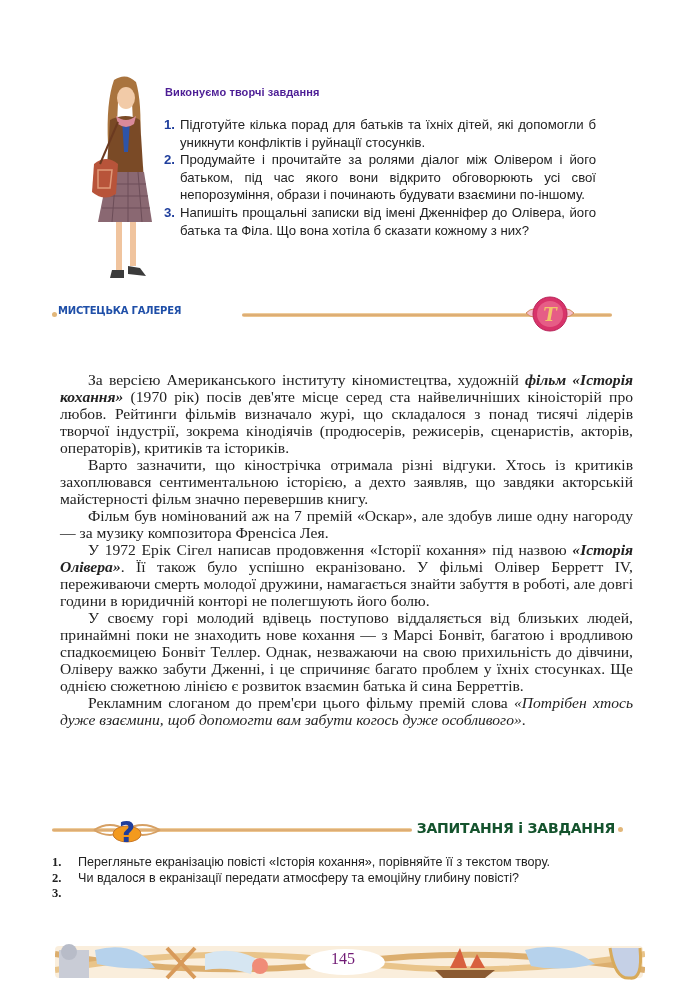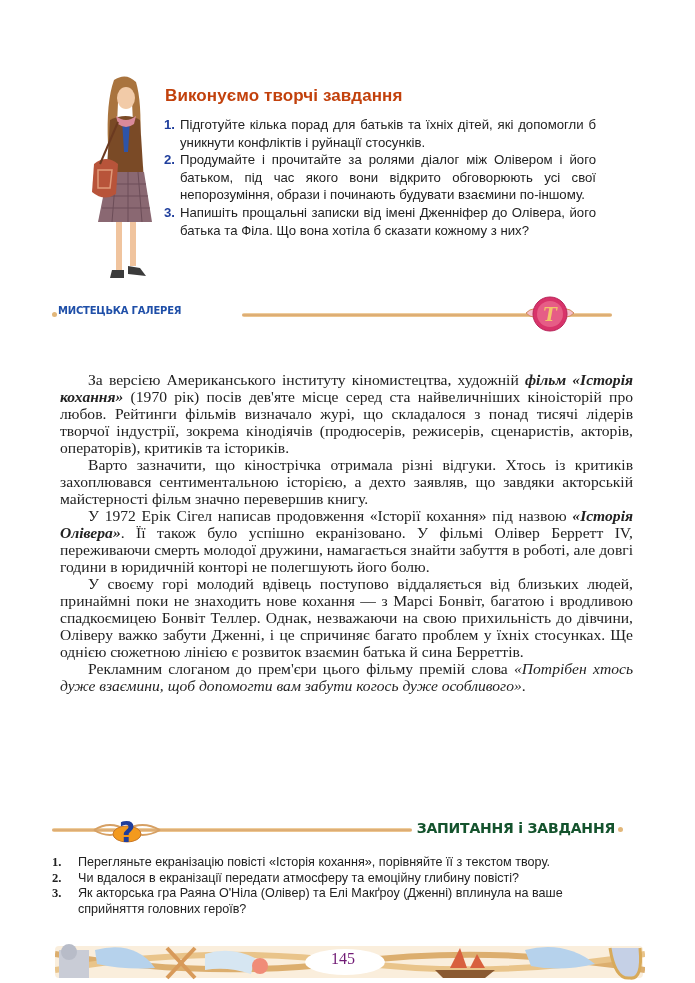--- a/index.html
+++ b/index.html
@@ -1,21 +1,21 @@
 <!DOCTYPE html>
 <html><head>
 <meta charset="utf-8">
 <style>
   html, body { margin:0; padding:0; background:#ffffff; }
   body { width:695px; height:983px; position:relative; overflow:hidden; font-family:"Liberation Serif", serif; color:#1a1a1a; }
   .abs { position:absolute; }
 
   
   .girl { left:76px; top:72px; width:96px; height:215px; }
-  .ct-title { left:165px; top:86px; font-family:"Liberation Sans", sans-serif; font-weight:bold; font-size:17px; color:#c2410c; letter-spacing:0.1px; }
+  .ct-title { left:165px; top:86px; font-family:"Liberation Sans", sans-serif; font-weight:bold; font-size:11px; color:#4c1d95; letter-spacing:0.1px; }
   .ct-list { left:164px; top:116px; width:432px; font-family:"Liberation Sans", sans-serif; font-size:13.2px; line-height:17.6px; color:#222; }
   .ct-item { position:relative; padding-left:16px; text-align:justify; margin:0; }
   .ct-num { position:absolute; left:0; top:0; color:#1f3e9c; font-weight:bold; }
   .ct-item p { margin:0; }
 
   
   .gallery-head { left:52px; top:303px; width:570px; height:24px; }
   .gallery-title { position:absolute; left:6px; top:2px; font-family:"DejaVu Sans", sans-serif; font-weight:bold; font-size:10px; color:#1f4fa8; letter-spacing:-0.2px; white-space:nowrap; }
   .bullet-dot { position:absolute; width:5px; height:5px; border-radius:50%; background:#e2b77a; top:9px; }
   .rod { position:absolute; height:4px; background:linear-gradient(#f6dcb0,#d6a064,#f3d2a0); border-radius:2px; }
@@ -95,20 +95,21 @@
       <circle cx="30" cy="21" r="17" fill="#d8336a" stroke="#b8265a" stroke-width="1"></circle>
       <circle cx="30" cy="21" r="13" fill="#e65d86"></circle>
       <text x="30" y="28" text-anchor="middle" font-family="DejaVu Serif, serif" font-style="italic" font-weight="bold" font-size="18" fill="#f2c46a">T</text>
     </svg>
   </span>
 </div>
 
 <div class="abs body-text">
   <p><span>За версією Американського інституту кіномистецтва, художній </span><span class="bi">фільм «Історія кохання»</span><span> (1970 рік) посів дев'яте місце серед ста найвеличніших кіноісторій про любов. Рейтинги фільмів визначало журі, що складалося з понад тисячі лідерів творчої індустрії, зокрема кінодіячів (продюсерів, режисерів, сценаристів, акторів, операторів), критиків та істориків.</span></p>
   <p>Варто зазначити, що кінострічка отримала різні відгуки. Хтось із критиків захоплювався сентиментальною історією, а дехто заявляв, що завдяки акторській майстерності фільм значно перевершив книгу.</p>
+  <p>Фільм був номінований аж на 7 премій «Оскар», але здобув лише одну нагороду — за музику композитора Френсіса Лея.</p>
   <p><span>У 1972 Ерік Сігел написав продовження «Історії кохання» під назвою </span><span class="bi">«Історія Олівера»</span><span>. Її також було успішно екранізовано. У фільмі Олівер Берретт IV, переживаючи смерть молодої дружини, намагається знайти забуття в роботі, але довгі години в юридичній конторі не полегшують його болю.</span></p>
   <p>У своєму горі молодий вдівець поступово віддаляється від близьких людей, принаймні поки не знаходить нове кохання — з Марсі Бонвіт, багатою і вродливою спадкоємицею Бонвіт Теллер. Однак, незважаючи на свою прихильність до дівчини, Оліверу важко забути Дженні, і це спричиняє багато проблем у їхніх стосунках. Ще однією сюжетною лінією є розвиток взаємин батька й сина Берреттів.</p>
   <p><span>Рекламним слоганом до прем'єри цього фільму премій слова </span><i>«Потрібен хтось дуже взаємини, щоб допомогти вам забути когось дуже особливого»</i><span>.</span></p>
 </div>
 
 <div class="abs q-head">
   <span class="rod" style="left:0; top:16px; width:360px;"></span>
   <span class="emblem" style="left:40px; top:0px;">
     <svg width="70" height="34" viewBox="0 0 70 34">
       <path d="M2 18 Q18 8 34 18 Q50 28 68 18" stroke="#d6a064" stroke-width="2" fill="none"></path>
@@ -125,21 +126,20 @@
   <div class="q-item">
     <span class="q-num">1.</span>
     <span>Перегляньте екранізацію повісті «Історія кохання», порівняйте її з текстом твору.</span>
   </div>
   <div class="q-item">
     <span class="q-num">2.</span>
     <span>Чи вдалося в екранізації передати атмосферу та емоційну глибину повісті?</span>
   </div>
   <div class="q-item">
     <span class="q-num">3.</span>
-    <span>Як акторська гра Раяна О'Ніла (Олівер) та Елі Макґроу (Дженні) вплинула на ваше сприйняття головних героїв?</span>
   </div>
 </div>
 
 <div class="abs footer">
   <svg width="590" height="42" viewBox="0 0 590 42">
     <rect x="0" y="6" width="588" height="32" rx="4" fill="#f6e3c4" opacity="0.6"></rect>
     <path d="M0 14 Q150 40 295 22 Q440 4 590 30" stroke="#dcae6e" stroke-width="6" fill="none"></path>
     <path d="M0 30 Q150 4 295 22 Q440 40 590 14" stroke="#e9c48a" stroke-width="6" fill="none"></path>
 
     <rect x="4" y="10" width="30" height="28" fill="#c9ccd6"></rect>

